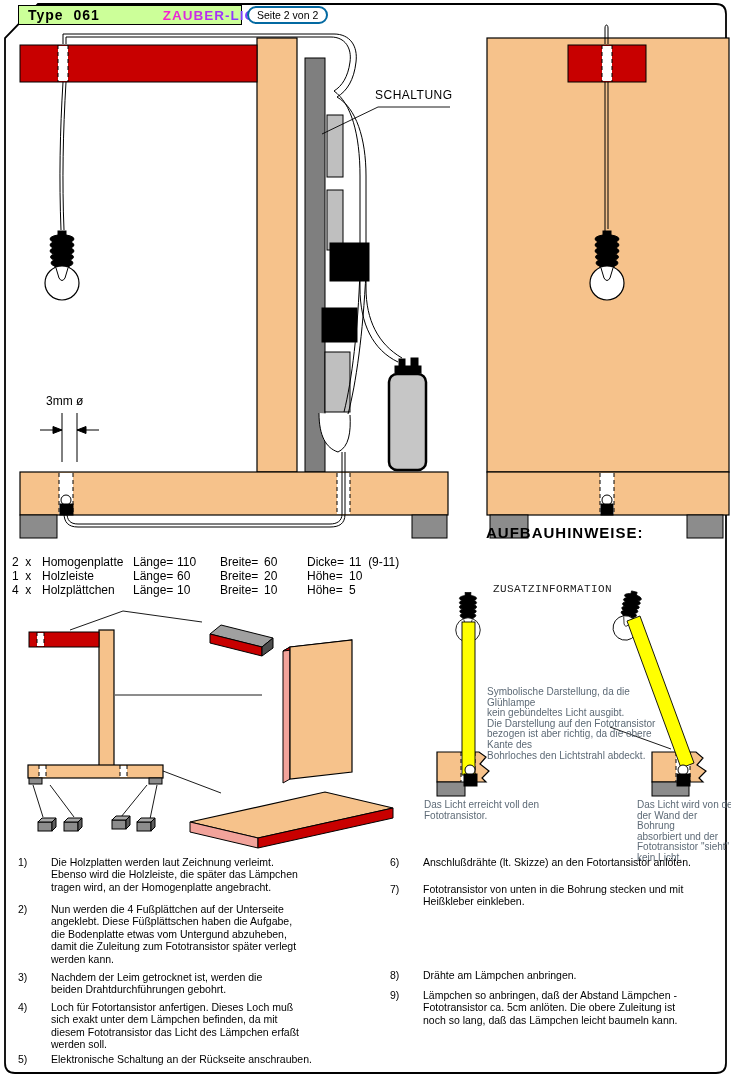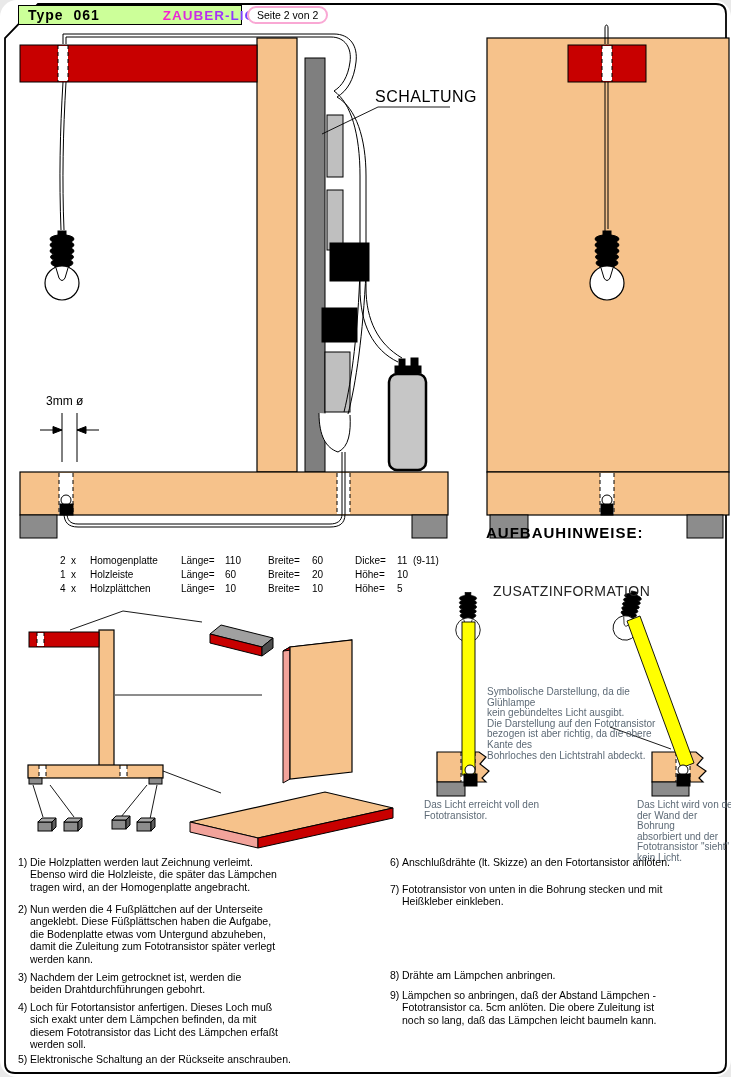--- a/index.html
+++ b/index.html
@@ -1,51 +1,51 @@
 <!DOCTYPE html>
 <html><head>
 <meta charset="utf-8">
 <style>
   html,body{margin:0;padding:0;background:#e9e9e9;}
   .page{position:relative;width:731px;height:1077px;background:#ffffff;overflow:hidden;
-        font-family:"Liberation Sans",sans-serif;color:#000;border-radius:17px;}
+        font-family:"Liberation Sans",sans-serif;color:#000;}
   .page svg{position:absolute;left:0;top:0;z-index:1;}
   .txt{position:absolute;z-index:2;white-space:pre;}
 
   
   .titlebox{position:absolute;left:18px;top:5px;width:224px;height:20px;z-index:2;
             background:#ccff99;border:1.5px solid #000;display:flex;align-items:center;
             gap:16px;padding-left:9px;box-sizing:border-box;}
   .typelabel{font-size:14px;font-weight:bold;letter-spacing:1px;white-space:pre;}
   .magictitle{font-size:13.5px;font-weight:bold;letter-spacing:1px;white-space:pre;
             background:linear-gradient(90deg,#ff22cc 0%,#9933ff 55%,#4f52ff 100%);
             -webkit-background-clip:text;background-clip:text;color:transparent;margin-left:47px;}
-  .badge{position:absolute;left:247px;top:6px;z-index:2;border:2px solid #f9a8d4;
+  .badge{position:absolute;left:247px;top:6px;z-index:2;border:2px solid #0369a1;
          border-radius:10px;padding:1px 8px;font-size:10.5px;background:#fff;}
 
   
-  .schaltung{left:375px;top:88px;font-size:16px;letter-spacing:.5px;}
+  .schaltung{left:375px;top:88px;font-size:12px;letter-spacing:.5px;}
   .dimlabel{left:46px;top:394px;font-size:12px;}
 
   
-  .prow{position:absolute;left:0;width:460px;height:14px;z-index:2;font-size:10px;margin-left:48px;}
+  .prow{position:absolute;left:0;width:460px;height:14px;z-index:2;font-size:12px;}
   .prow span{position:absolute;white-space:pre;}
   .c-qty{left:12px}.c-name{left:42px}.c-l{left:133px}.c-lv{left:177px}
   .c-b{left:220px}.c-bv{left:264px}.c-d{left:307px}.c-dv{left:349px}
 
   .aufbau{left:486px;top:524px;font-size:15px;font-weight:bold;letter-spacing:1px;}
-  .zusatzh{left:493px;top:583px;font-size:14px;letter-spacing:.4px;color:#222;}
+  .zusatzh{left:493px;top:583px;font-size:11px;letter-spacing:.4px;color:#222;font-family:Liberation Mono, monospace;}
 
   .note{position:absolute;z-index:2;font-size:10px;line-height:10.6px;color:#5d6a76;
         white-space:pre-line;}
 
   
   .instr{position:absolute;z-index:2;font-size:10.5px;line-height:12.4px;}
   .instr .inum{position:absolute;left:0;top:0;}
-  .instr .itxt{margin-left:12px;}
+  .instr .itxt{margin-left:33px;}
   .block{display:block;white-space:pre-line;}
   .achtung{font-style:italic;}
 </style>
 </head>
 <body>
 
 <div class="page">
 
 <svg width="731" height="1077" viewBox="0 0 731 1077">
   <style>

